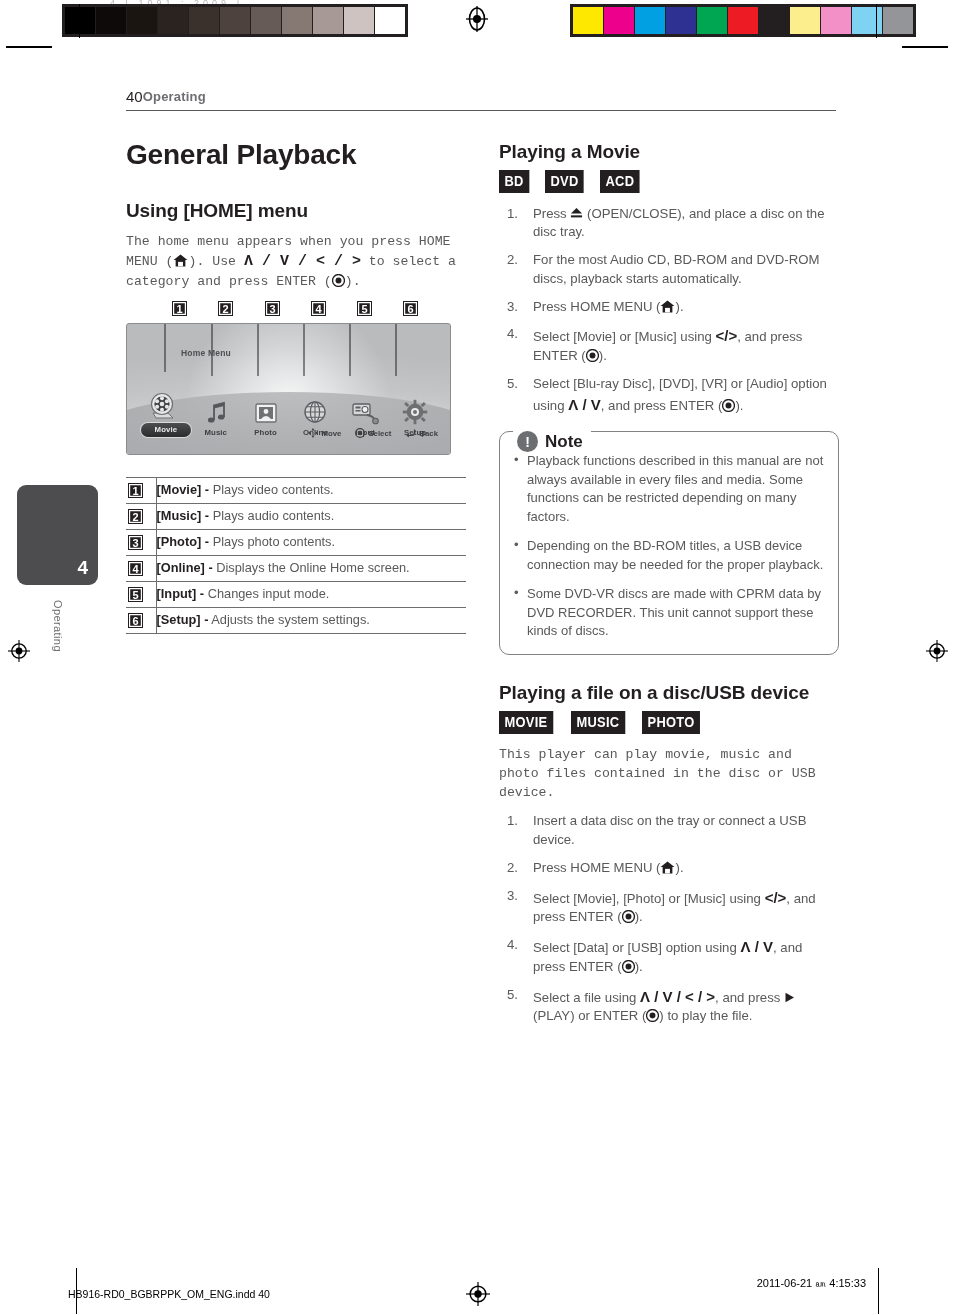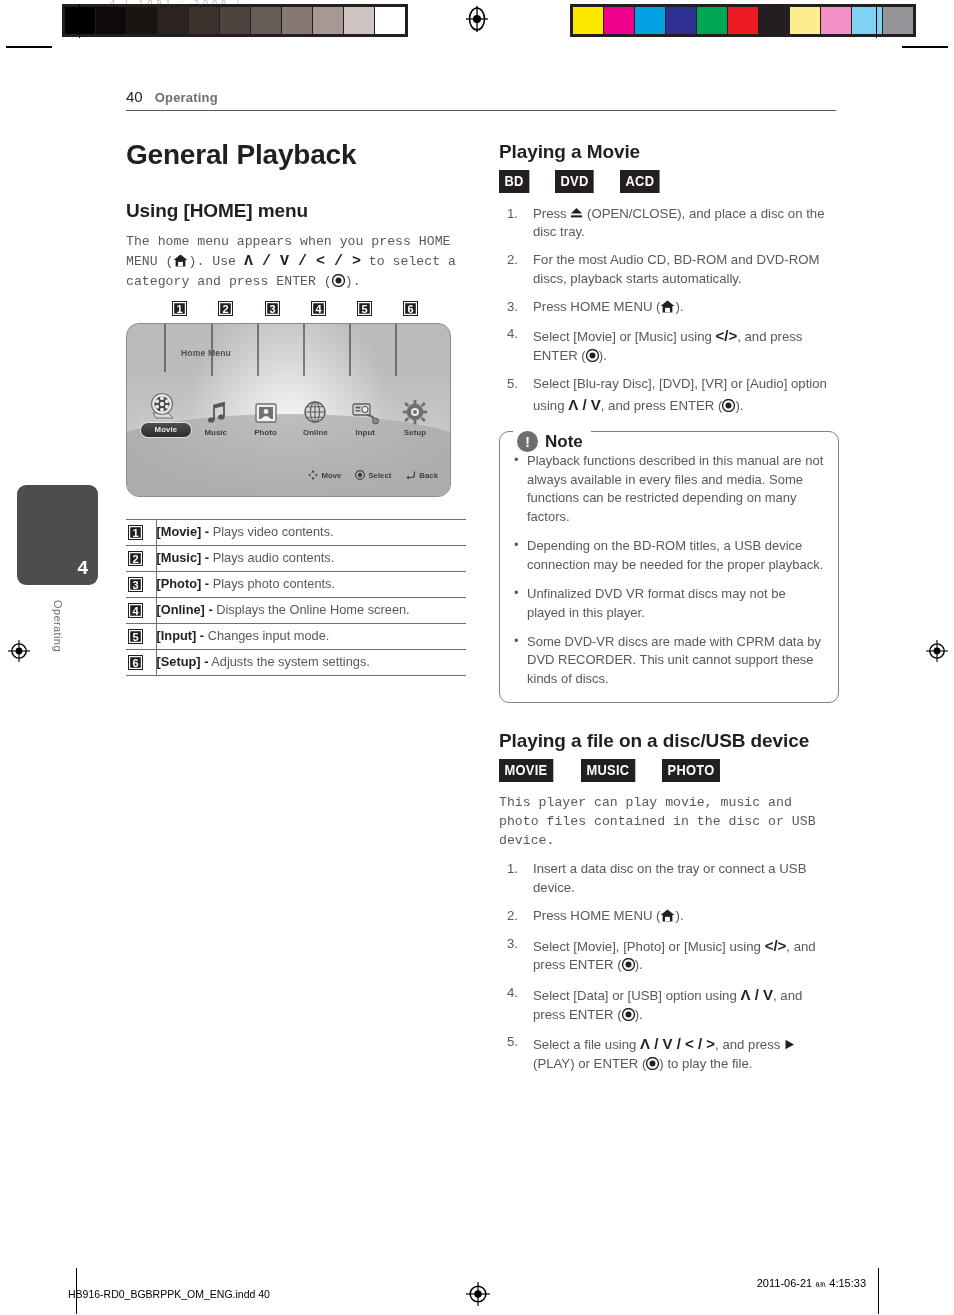--- a/index.html
+++ b/index.html
@@ -38,21 +38,21 @@
   .faint-head {
     position: absolute; top: -2px; left: 110px;
     font-size: 9px; color: #b9b9b9; letter-spacing: 4px;
     white-space: nowrap;
   }
 
   
   #page-head {
     position: absolute; left: 126px; top: 88px; width: 710px;
   }
-  #page-head .line1 { display: flex; align-items: flex-end; gap: 12px; }
+  #page-head .line1 { display: flex; align-items: center; }
   #folio-num { font-size: 15px; color: #231f20; font-weight: 400; }
   #folio-sec { font-size: 13px; color: #6d6e71; font-weight: 700; letter-spacing: .2px; }
   #head-rule { margin-top: 5px; border-top: 1.2px solid #58595b; width: 710px; }
 
   
   .col { position: absolute; width: 340px; }
   #col-left  { left: 126px; top: 140px; }
   #col-right { left: 499px; top: 140px; }
 
   h1.chapter {
@@ -93,23 +93,23 @@
     box-shadow: inset 0 0 0 1.2px #fff;
   }
 
   
   #figure-wrap { position: relative; width: 340px; margin-top: 2px; }
   #chip-row { position: relative; height: 20px; }
   #chip-row .chip { position: absolute; top: 0; }
   #screenshot {
     position: relative;
     margin-top: 2px;
-    width: 325px; height: 174px;
+    width: 325px; height: 132px;
     border: 1.5px solid #8a8c8e;
-    border-radius: 13px;
+    border-radius: 3px;
     background:
       radial-gradient(ellipse 150% 90% at 50% 112%, #f2f2f2 0%, #d8d9da 40%, #c3c5c7 70%, #b9bbbd 100%),
       linear-gradient(#dfe0e1, #cfd1d3);
     overflow: hidden;
   }
   #screenshot .horizon {
     position: absolute; left: -10%; right: -10%; top: 52%; height: 60%;
     background: radial-gradient(ellipse 70% 120% at 50% 0%, #bcbec0 0%, #aeb0b2 55%, #a7a9ac 100%);
     border-top-left-radius: 50% 40px; border-top-right-radius: 50% 40px;
   }
@@ -154,21 +154,21 @@
   
   #legend { margin-top: 22px; width: 340px; border-collapse: collapse; }
   #legend tr { border-bottom: 1.1px solid #6d6e71; }
   #legend tr:first-child { border-top: 1.1px solid #6d6e71; }
   #legend td { padding: 3px 0 4px; vertical-align: middle; }
   #legend td.num { width: 30px; border-right: 1.1px solid #6d6e71; padding-left: 2px; }
   #legend td.txt { font-size: 12.8px; color: #59595b; line-height: 1.3; }
   #legend td.txt b { color: #231f20; font-weight: 700; }
 
   
-  .badges { display: flex; gap: 23px; margin: 0 0 12px 0; text-align: center; }
+  .badges { display: flex; gap: 13px; margin: 0 0 12px 0; text-align: center; }
   .badge {
     background: #231f20; color: #ffffff;
     font-weight: 700; font-size: 14px; line-height: 1;
     padding: 4px 6px 5px;
     letter-spacing: .3px;
     transform: scaleX(.92);
     transform-origin: left center;
   }
 
   
@@ -565,21 +565,20 @@
 
     <div class="note-box">
       <div class="note-head">
         <span class="note-bang">!</span>
         <span class="note-title">Note</span>
       </div>
       <div class="note-frame">
         <ul class="note-list">
           <li>Playback functions described in this manual are not always available in every files and media. Some functions can be restricted depending on many factors.</li>
           <li>Depending on the BD-ROM titles, a USB device connection may be needed for the proper playback.</li>
-          <li>Unfinalized DVD VR format discs may not be played in this player.</li>
           <li>Some DVD-VR discs are made with CPRM data by DVD RECORDER. This unit cannot support these kinds of discs.</li>
         </ul>
       </div>
     </div>
 
     <h2 class="sec tight">Playing a file on a disc/USB device</h2>
 
     <div class="badges">
       <span class="badge">MOVIE</span>
       <span class="badge">MUSIC</span>

